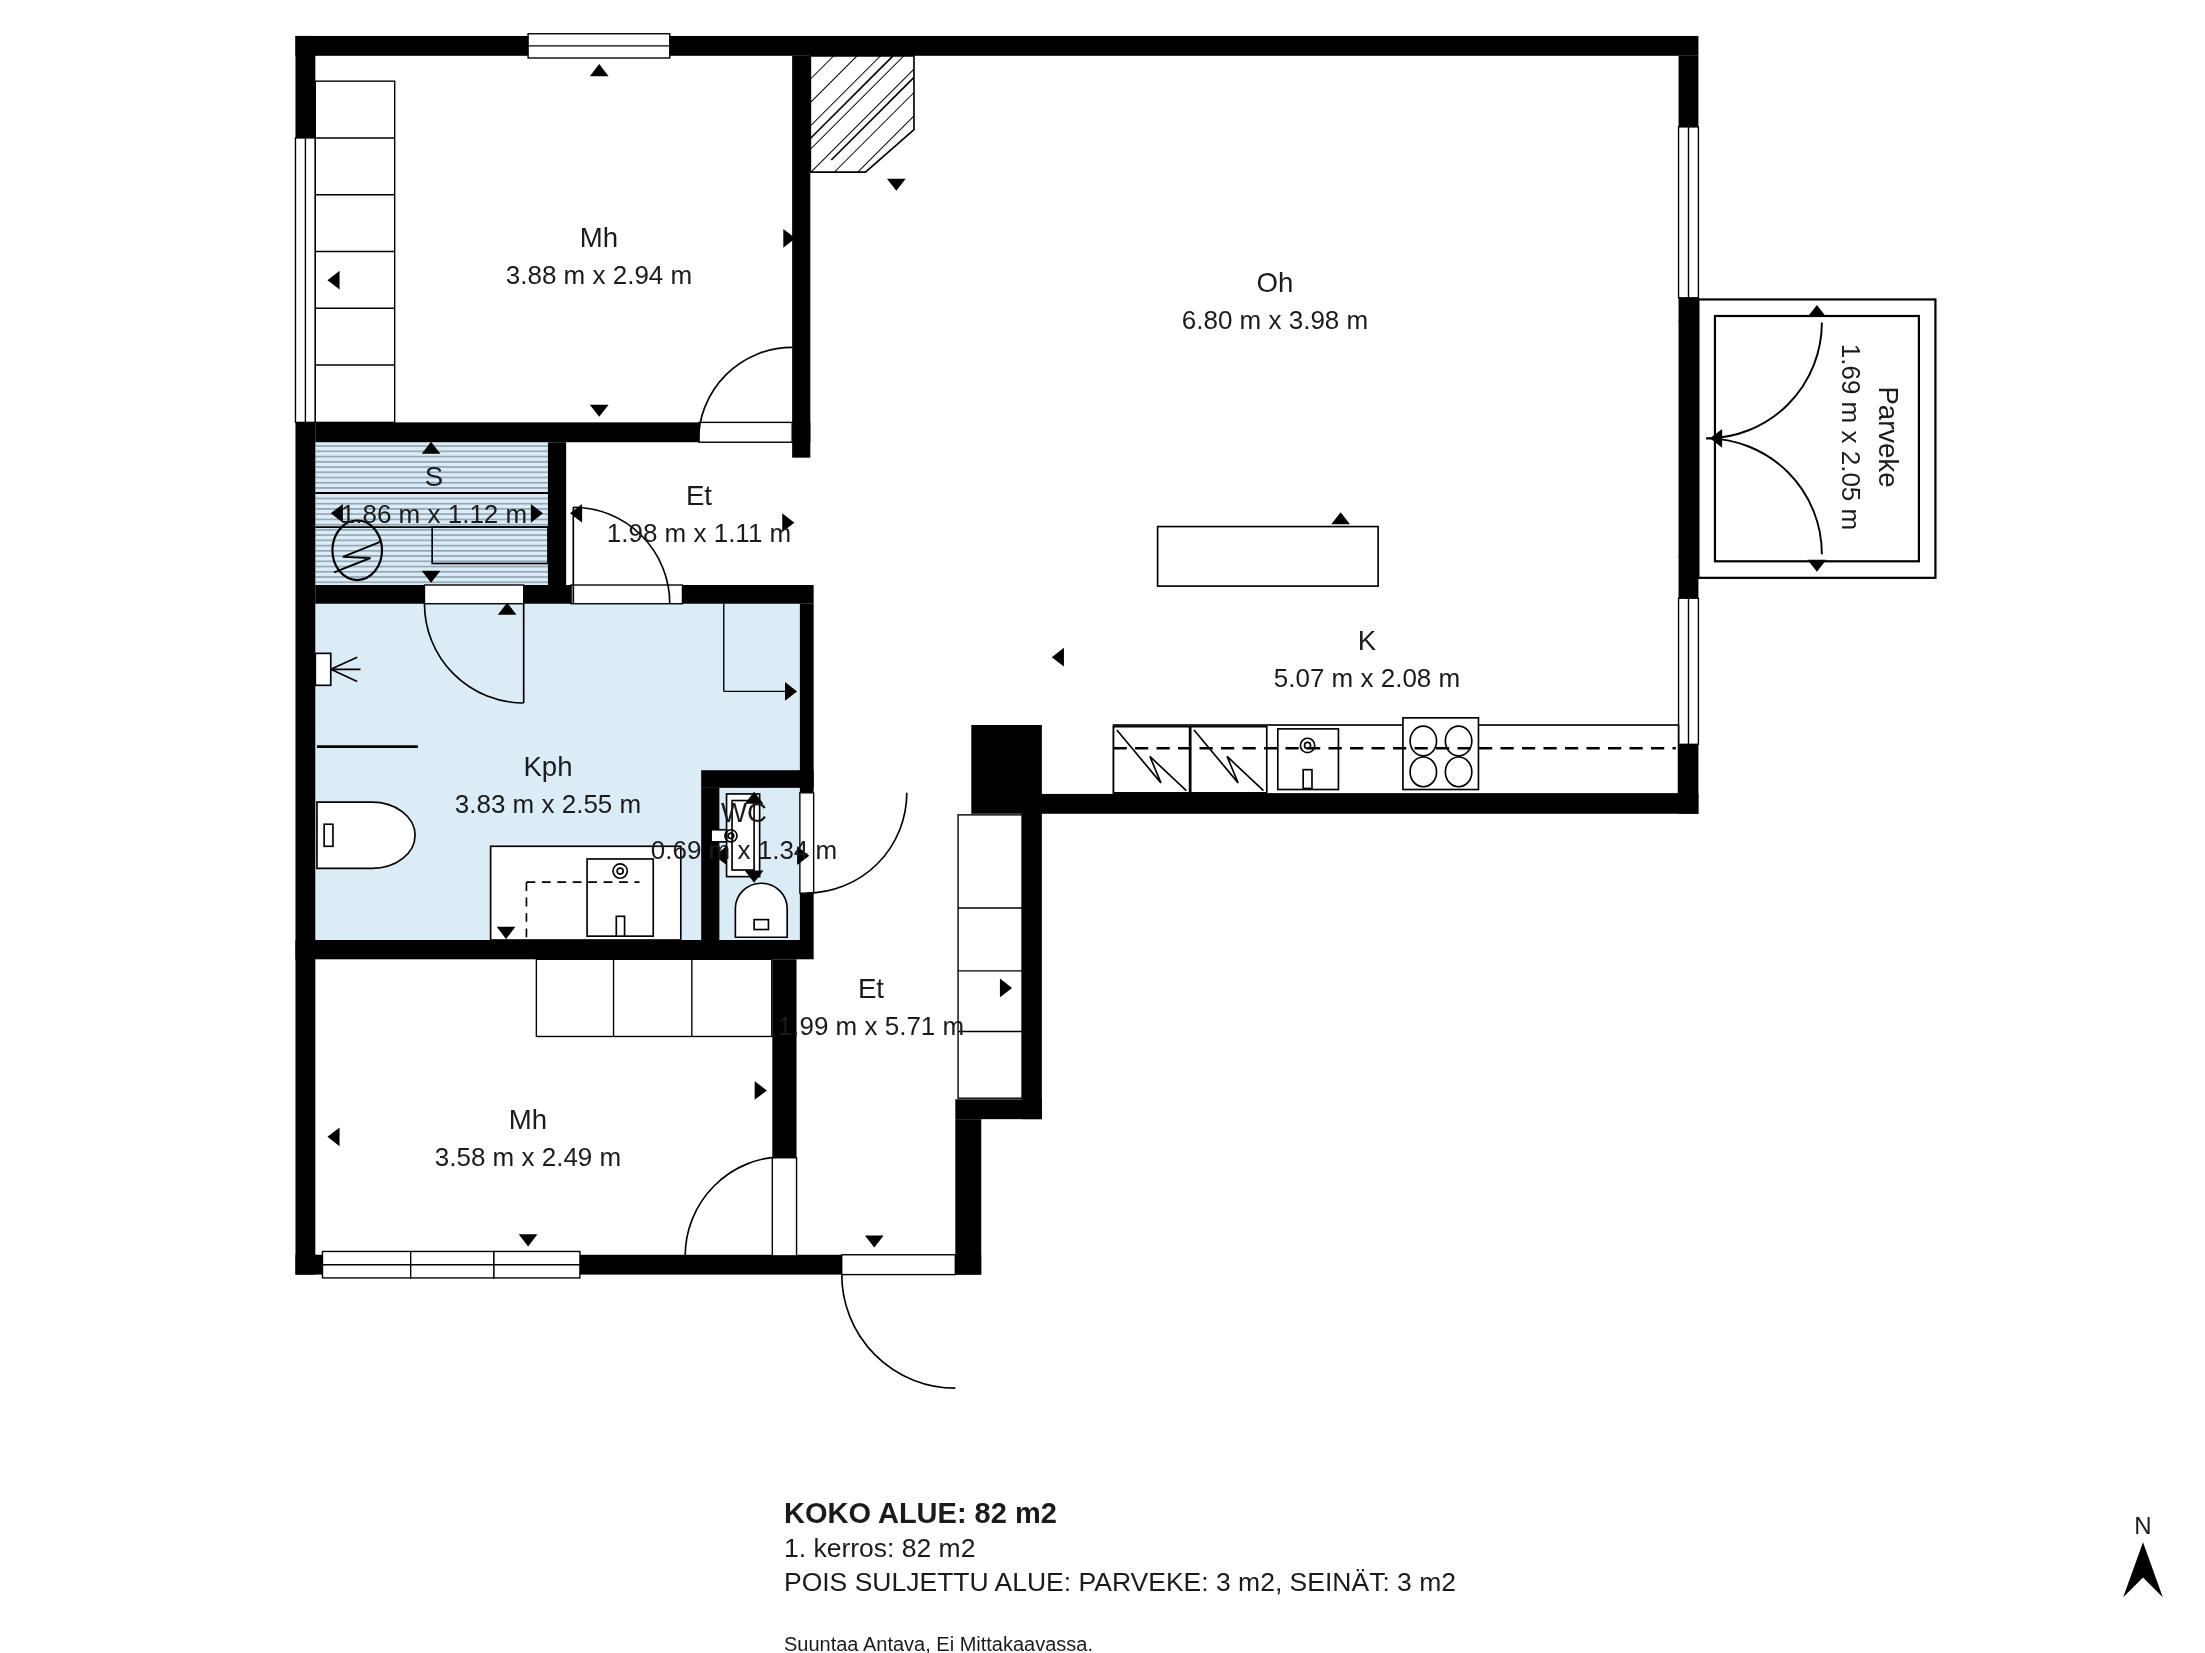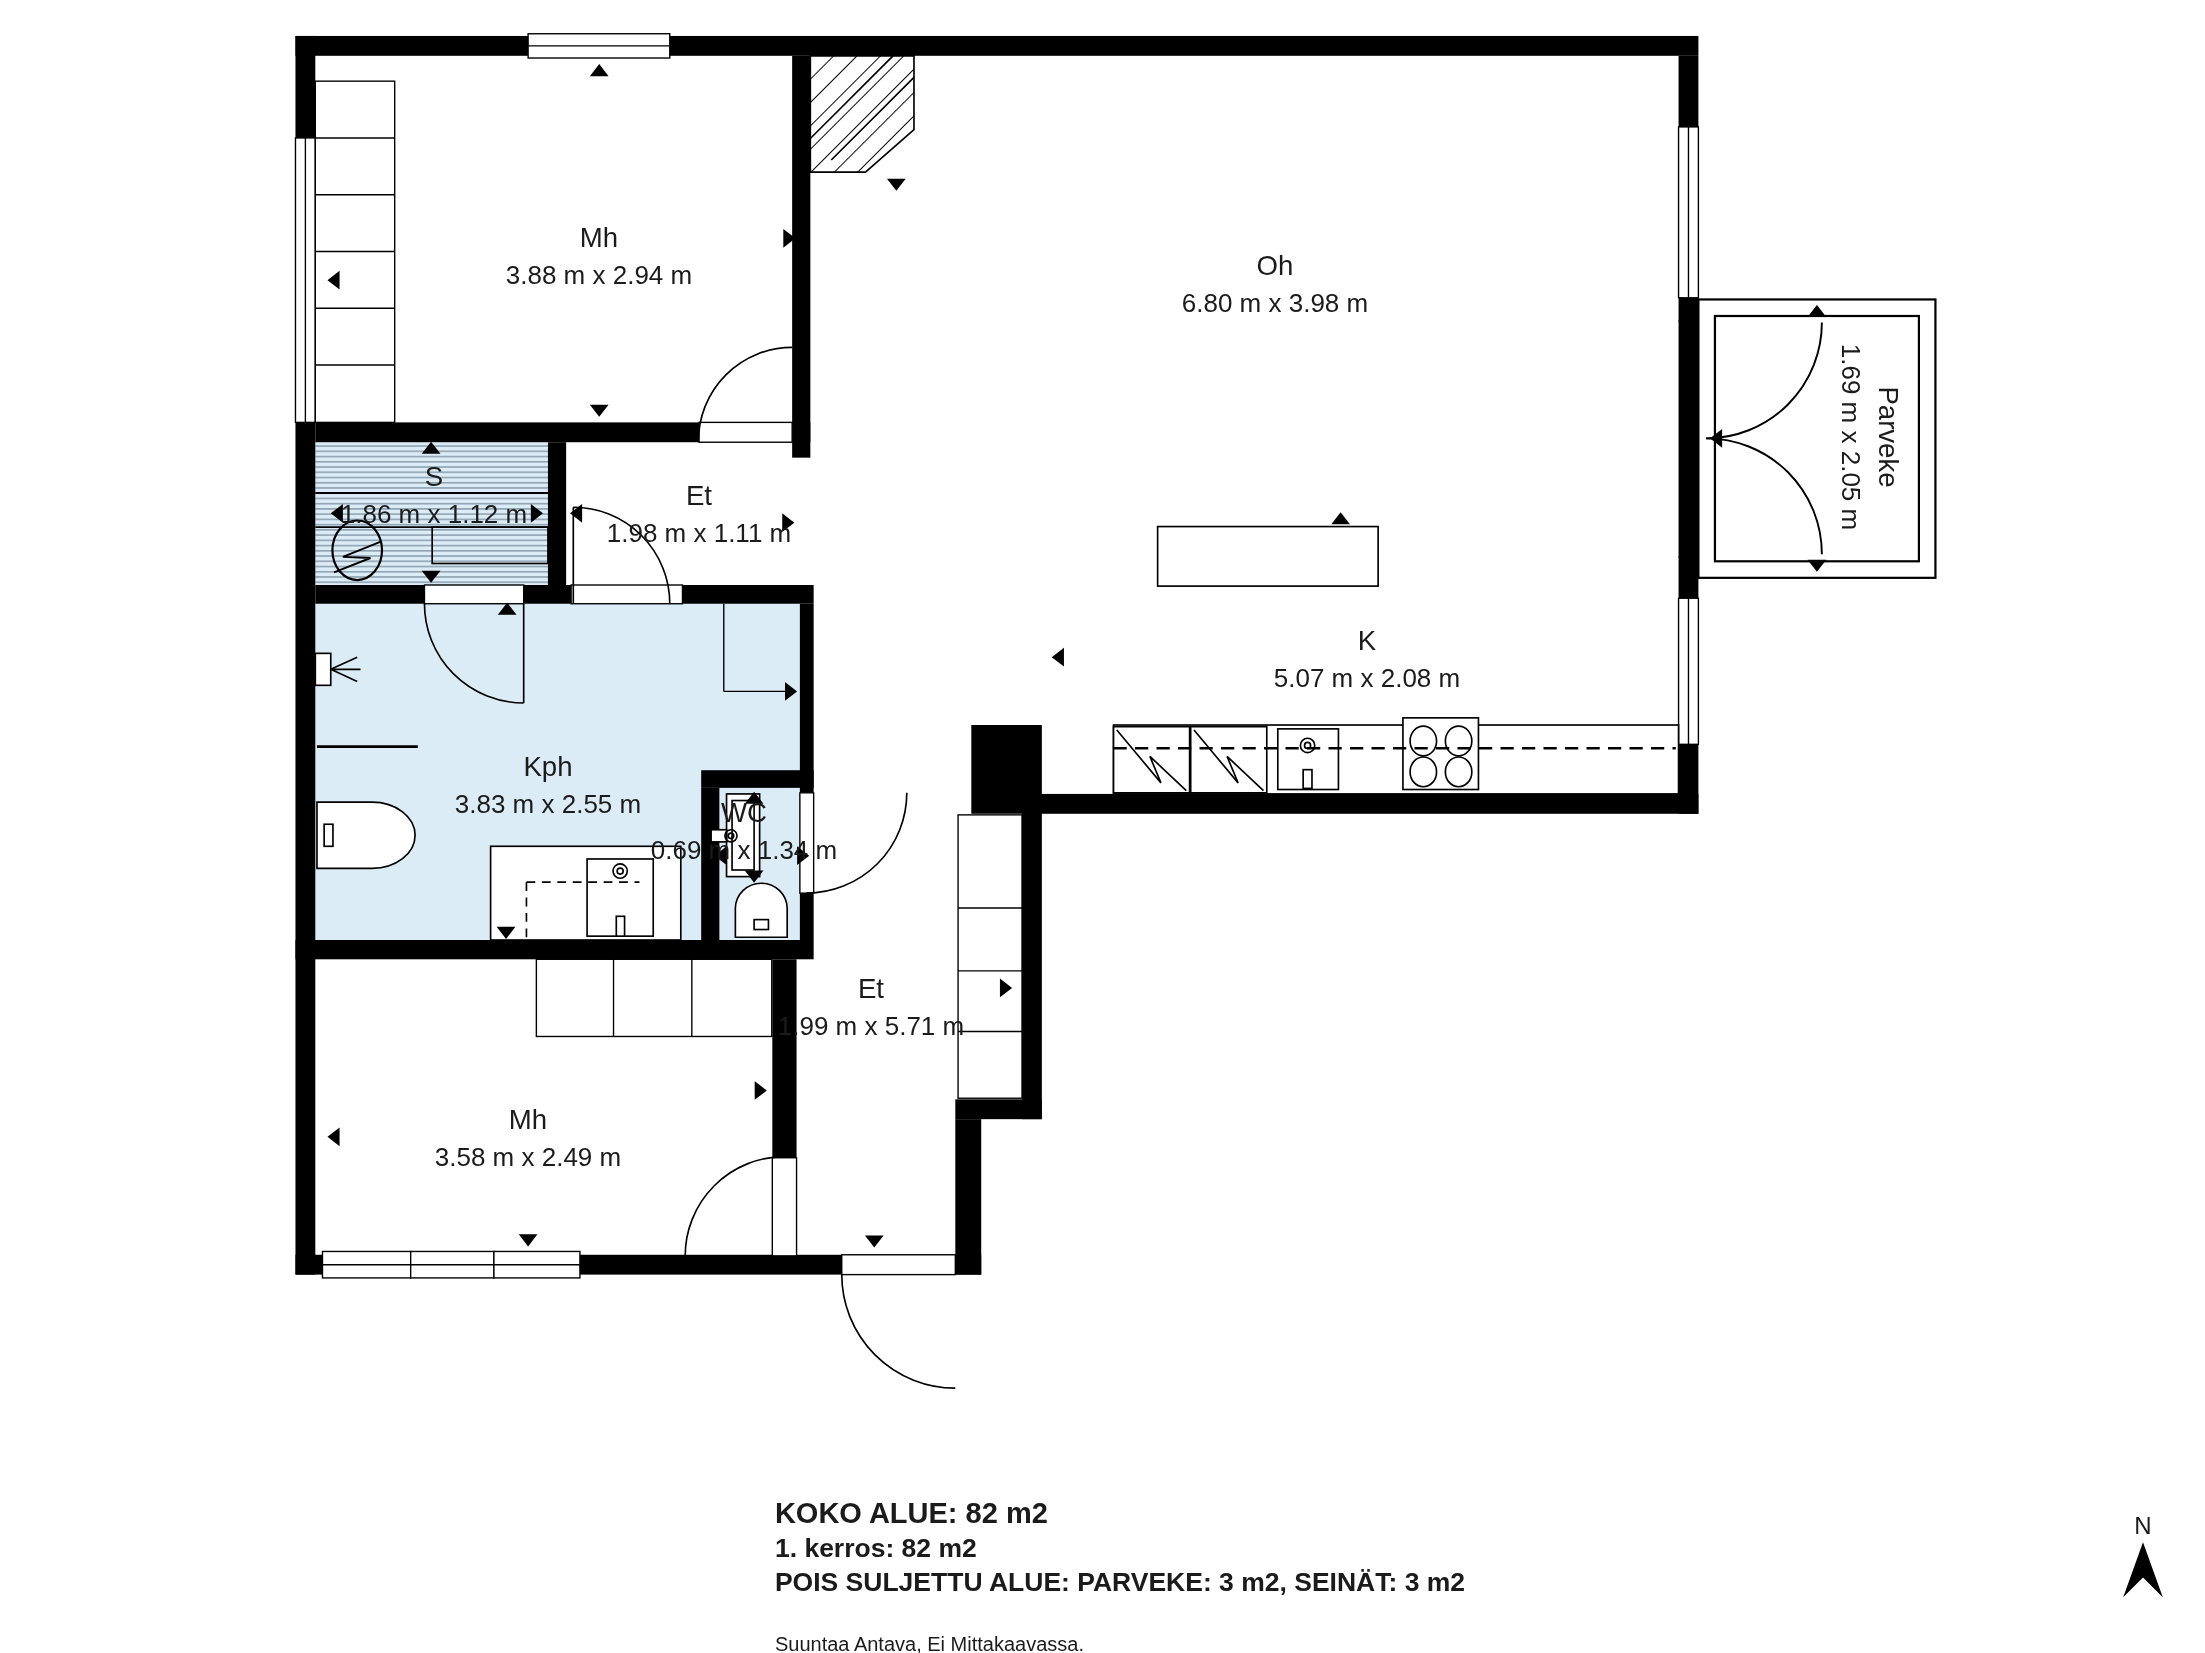--- a/index.html
+++ b/index.html
@@ -13,21 +13,21 @@
     text-align:center;white-space:nowrap;line-height:1.42;
     font-size:26px;color:#1b1b1b;pointer-events:none;
   }
   .label .room-name{font-size:27.6px;}
   .label.rot{transform:translate(-50%,-50%) rotate(90deg);}
   #summary{
     position:absolute;left:1120px;top:1495px;transform:translateX(-50%);
     text-align:left;white-space:nowrap;line-height:1.28;
   }
   #summary .l1{font-size:29px;font-weight:bold;}
-  #summary .l2,#summary .l3{font-size:26.5px;font-weight:bold;}
+  #summary .l2,#summary .l3{font-size:26.5px;}
   #summary .l4{font-size:20px;margin-top:32px;}
   #compass{position:absolute;left:2121px;top:1512px;width:44px;text-align:center;}
   #compass .n-label{font-size:24px;display:block;margin-bottom:1.1px;}
 </style>
 </head>
 <body>
 
 <div id="canvas">
 
 <svg id="plan-svg" width="2205" height="1654" viewBox="0 0 4000 3000" xmlns="http://www.w3.org/2000/svg">
@@ -256,21 +256,21 @@
     <path d="M 616 2045 v 34 l -22 -17 z"></path>
     <path d="M 1930 1175 v 34 l -22 -17 z"></path>
     <path d="M 3124 778 v 34 l -22 -17 z"></path>
   </g>
 </svg>
 
 <div class="label" style="left:599px;top:256px;">
   <span class="room-name">Mh</span><br>
   <span>3.88 m x 2.94 m</span>
 </div>
-<div class="label" style="left:1275px;top:284px;">
+<div class="label" style="left:1275px;top:301px;">
   <span class="room-name">Oh</span><br>
   <span>6.80 m x 3.98 m</span>
 </div>
 <div class="label" style="left:434px;top:495px;">
   <span class="room-name">S</span><br>
   <span>1.86 m x 1.12 m</span>
 </div>
 <div class="label" style="left:699px;top:514px;">
   <span class="room-name">Et</span><br>
   <span>1.98 m x 1.11 m</span>

